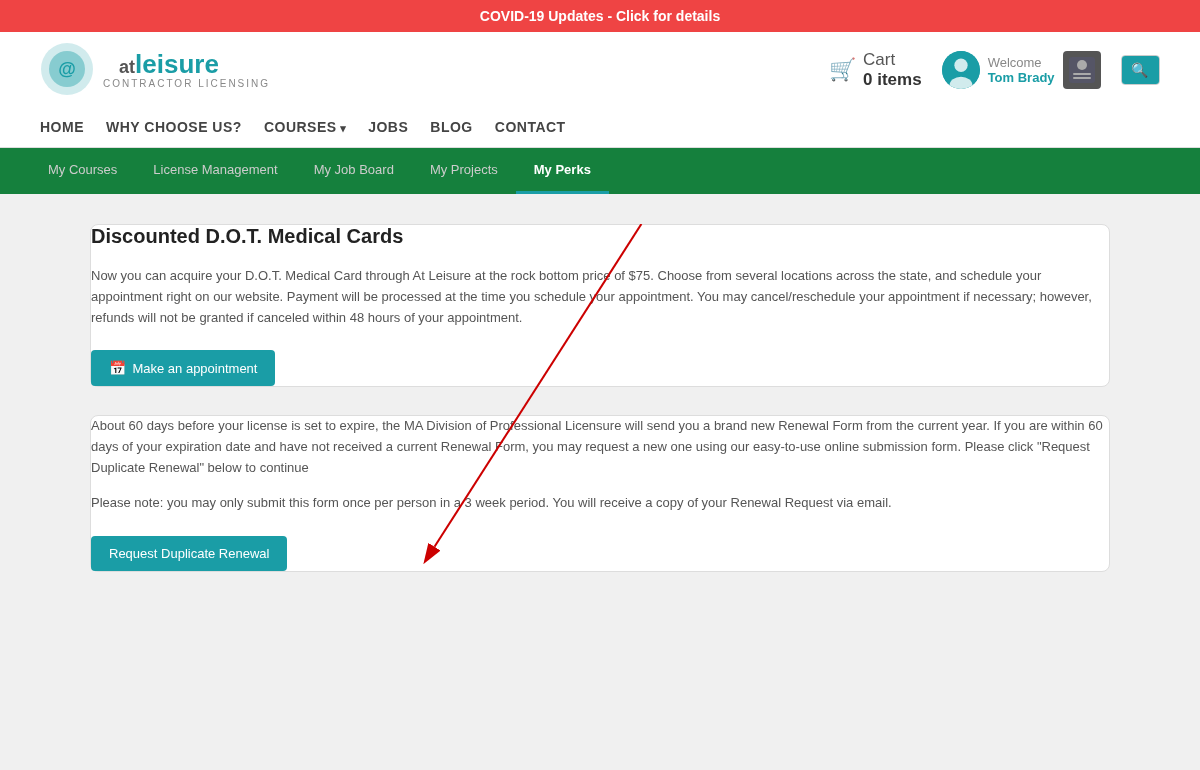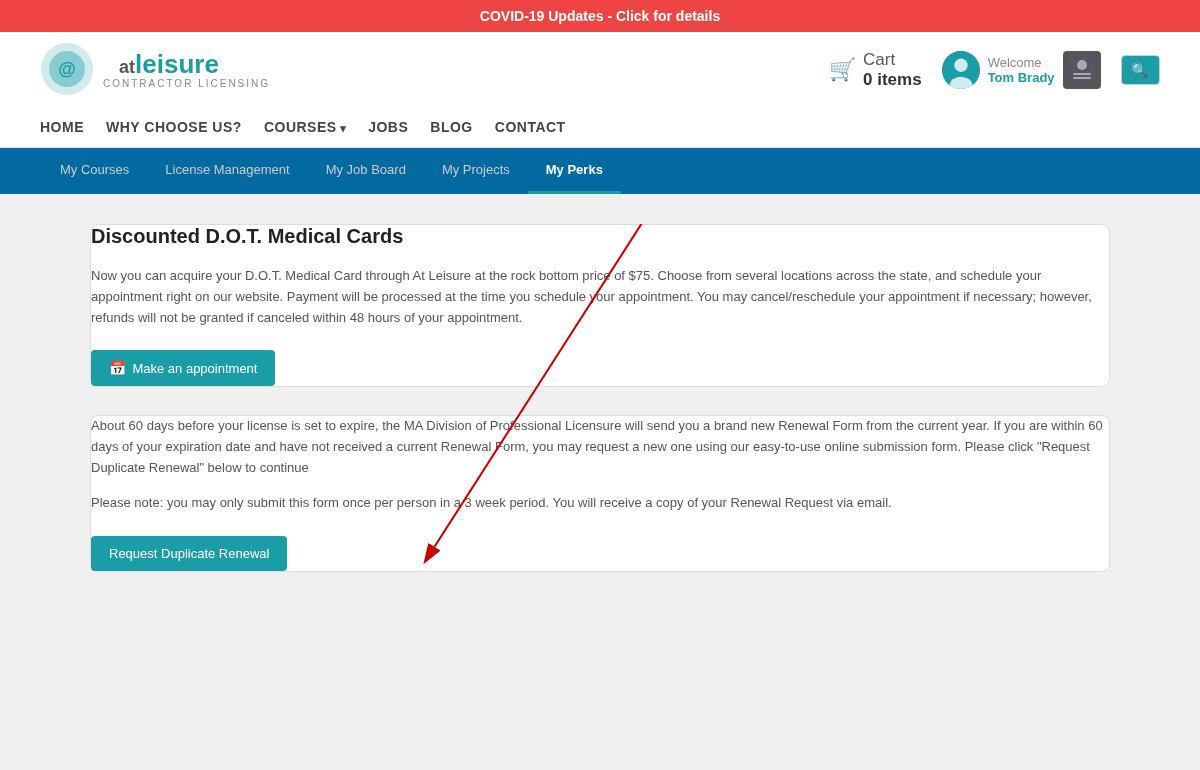--- a/index.html
+++ b/index.html
@@ -119,22 +119,22 @@
       font-size: 14px;
       font-weight: bold;
       letter-spacing: 0.5px;
       cursor: pointer;
     }
     .courses-link { position: relative; }
     .courses-link::after { content: " ▾"; font-size: 11px; }
 
     
     .sub-nav {
-      background: #0369a1;
-      padding: 0 32px;
+      background: #15803d;
+      padding: 0 20px;
     }
     .sub-nav ul {
       display: flex;
       list-style: none;
       gap: 0;
     }
     .sub-nav ul li a {
       display: block;
       padding: 14px 18px;
       color: #ccc;

